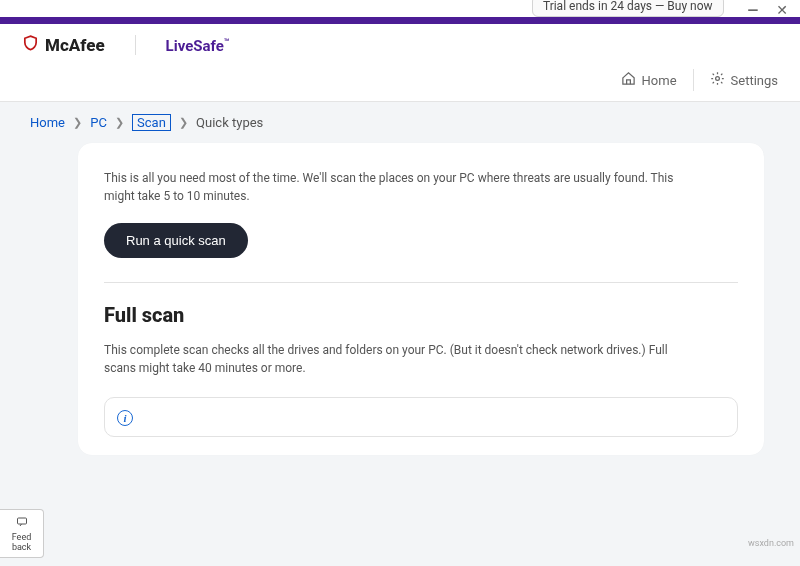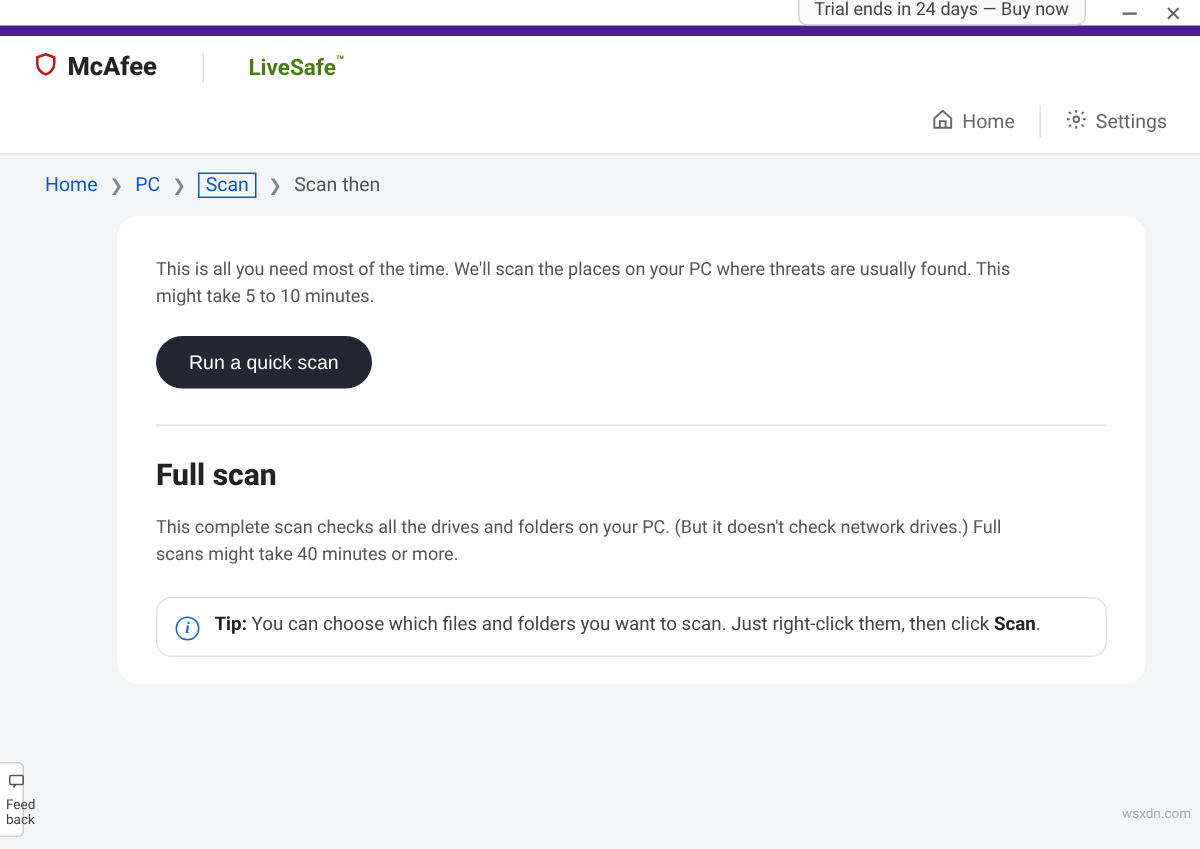--- a/index.html
+++ b/index.html
@@ -32,25 +32,25 @@
     margin-right: 24px;
   }
   .win-ctrl { display: flex; align-items: center; gap: 18px; padding-right: 6px; }
   .win-ctrl span { color: #666; cursor: pointer; font-size: 14px; line-height: 1; }
   .win-ctrl .min { font-weight: bold; }
   .header {
     background: #fff;
     border-bottom: 1px solid #e4e4e4;
     padding: 10px 22px 0 22px;
   }
-  .brand-row { display: flex; align-items: center; gap: 24px; padding-bottom:8px; }
+  .brand-row { display: flex; align-items: flex-end; gap: 24px; padding-bottom:8px; }
   .brand { display: flex; align-items: center; gap: 4px; font-weight: 800; font-size: 17px; color: #222; }
   .brand .shield { color: #c01818; font-size: 18px; margin-right: 2px; }
   .brand-divider { width: 1px; height: 20px; background: #ddd; margin: 0 6px; }
-  .prod { color: #4d7c0f; font-weight: 700; font-size: 15px; }
+  .prod { color: #4c1d95; font-weight: 700; font-size: 15px; }
   .tm { font-size: 9px; vertical-align: top; }
   .header-nav {
     display: flex;
     justify-content: flex-end;
     align-items: center;
     padding: 6px 0 10px 0;
     gap: 16px;
   }
   .nav-link { display: flex; align-items: center; gap: 6px; color: #666; font-size: 13px; cursor: pointer; }
   .nav-sep { width:1px; height:22px; background:#e0e0e0;}
@@ -111,21 +111,21 @@
     color: #1968d2; font-size: 11px; font-weight: 700; display:flex; align-items:center; justify-content:center;
     flex: 0 0 auto;
     margin-top: 2px;
     font-family: Georgia, serif; font-style: italic;
   }
   .tip strong { color:#222; }
   .feedback-tab {
     position: absolute;
     left: 0;
     bottom: 8px;
-    width: 16px;
+    width: 44px;
     border: 1px solid #ccc;
     border-left: none;
     border-radius: 0 4px 4px 0;
     background: #fff;
     padding: 6px 4px 4px 4px;
     font-size: 9px;
     color: #444;
     text-align: center;
     line-height: 1.1;
     cursor: pointer;
@@ -184,42 +184,39 @@
   </div>
 </div>
 
 <div class="breadcrumb">
   <span class="crumb">Home</span>
   <span class="crumb-sep">❯</span>
   <span class="crumb">PC</span>
   <span class="crumb-sep">❯</span>
   <span class="crumb active">Scan</span>
   <span class="crumb-sep">❯</span>
-  <span class="crumb tail">Scan then</span>
+  <span class="crumb tail">Quick types</span>
 </div>
 
 <div class="card">
 
   <section>
     <p class="desc">This is all you need most of the time. We'll scan the places on your PC where threats are usually found. This might take 5 to 10 minutes.</p>
     <button class="btn">Run a quick scan</button>
   </section>
 
   <hr class="sep">
 
   <section>
     <h2>Full scan</h2>
     <p class="desc">This complete scan checks all the drives and folders on your PC. (But it doesn't check network drives.) Full scans might take 40 minutes or more.</p>
   </section>
 
   <div class="tip">
     <span class="info-i">i</span>
-    <div>
-      <strong>Tip:</strong><span> You can choose which files and folders you want to scan. Just right-click them, then click </span><strong>Scan</strong><span>.</span>
-    </div>
   </div>
 
 </div>
 
 <div class="feedback-tab">
   <svg width="14" height="12" viewBox="0 0 24 24" fill="none" stroke="#555" stroke-width="2">
       <rect x="3" y="4" width="18" height="12" rx="2"></rect>
       <path d="M8 20l3-4"></path>
     </svg>
   <div style="white-space:pre-line;">Feed

